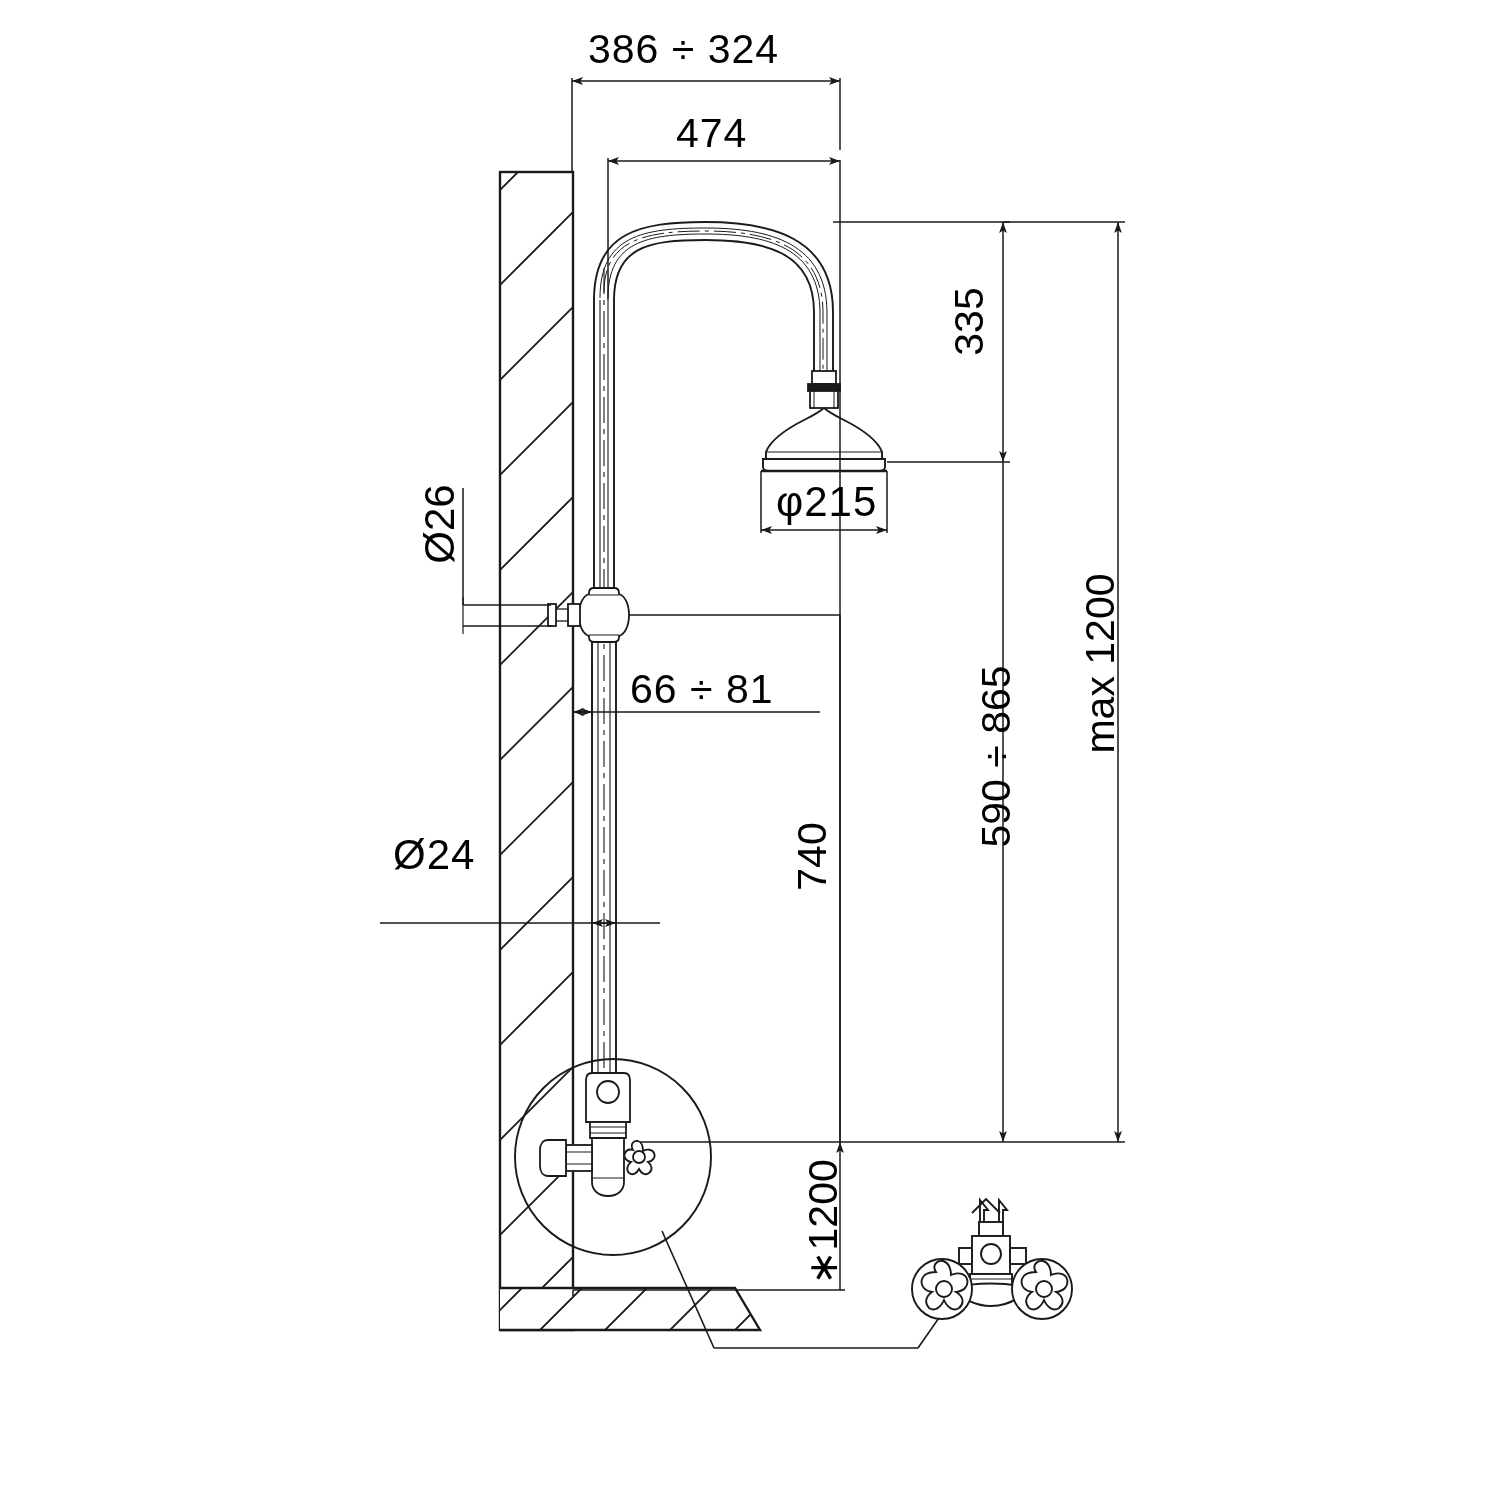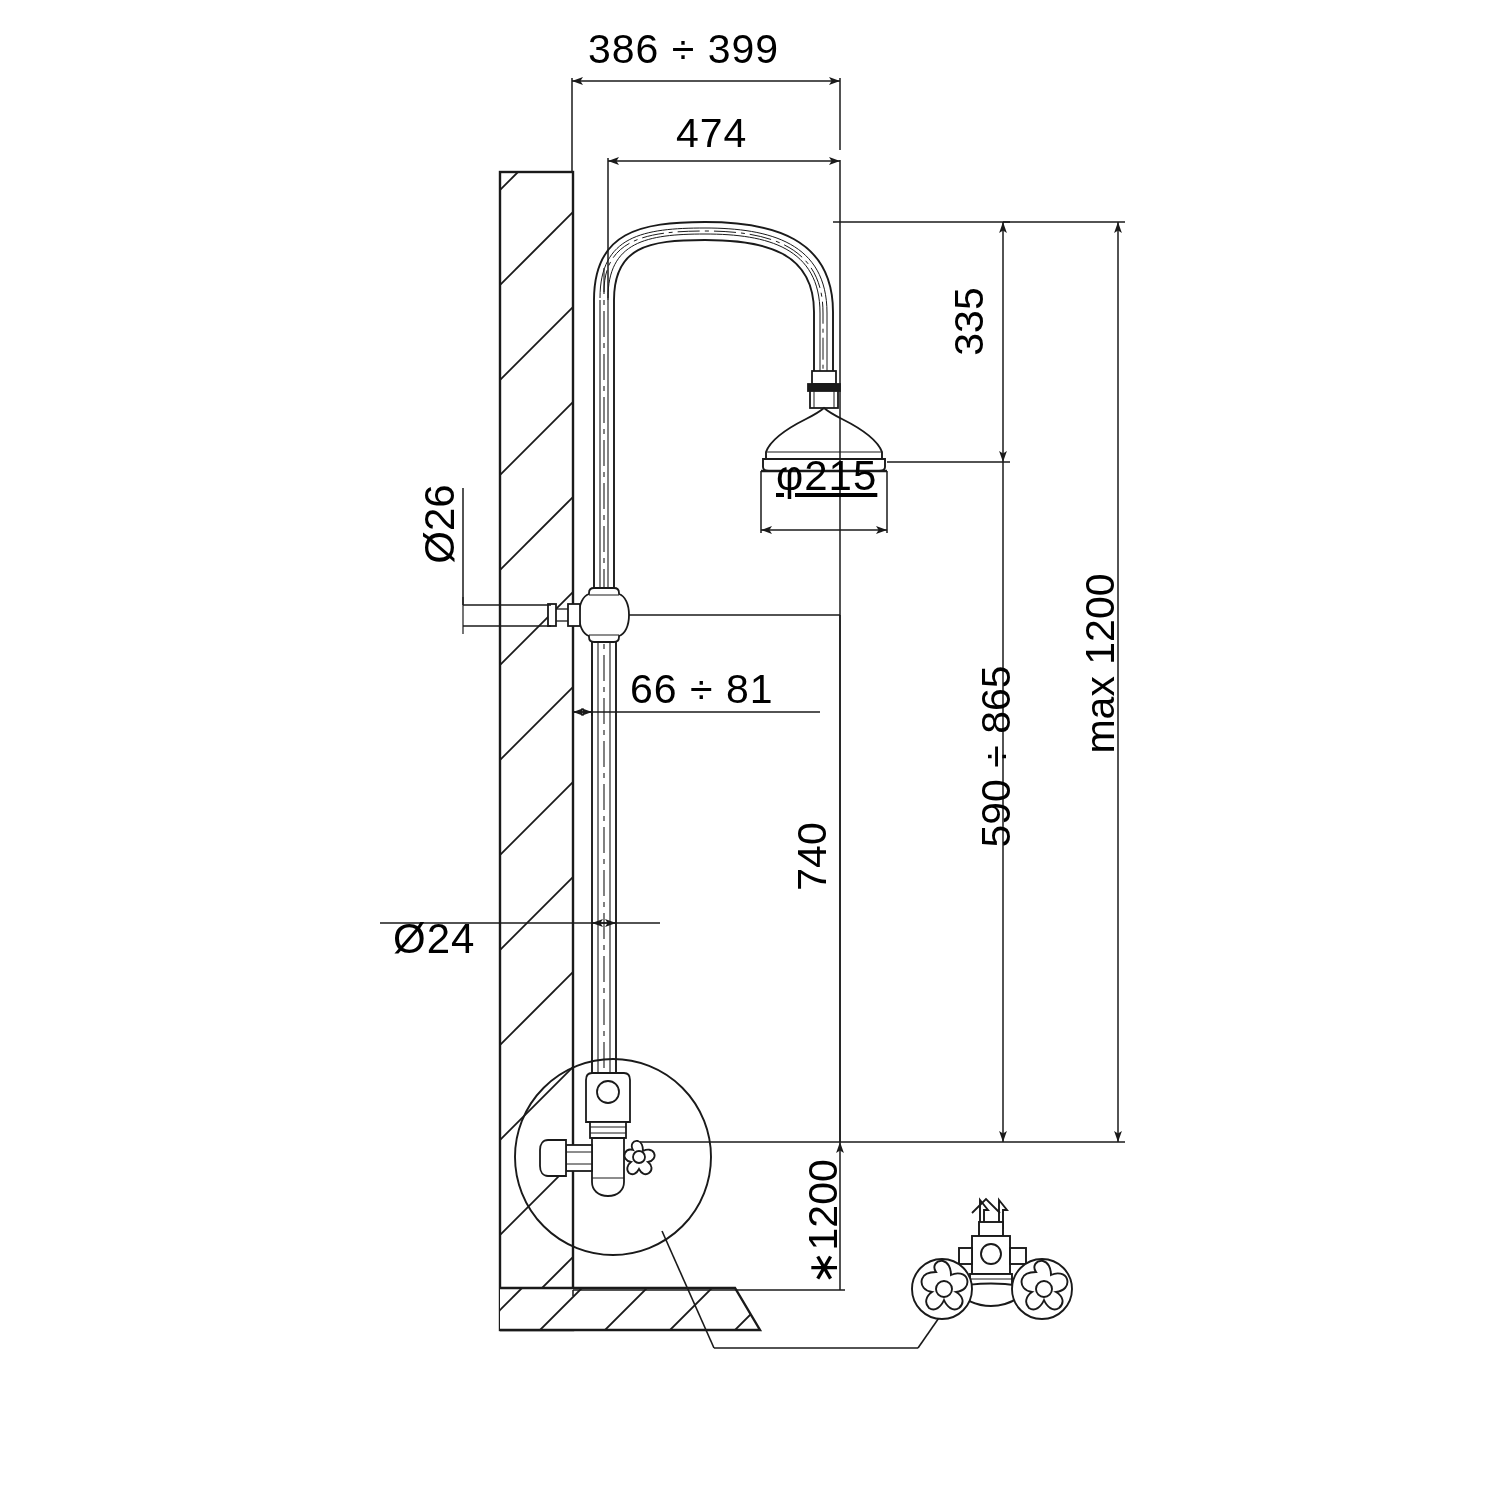--- a/index.html
+++ b/index.html
@@ -275,35 +275,35 @@
 
     <g>
       <line x1="840" y1="1142" x2="840" y2="1290" marker-start="url(#arS)"></line>
       <line x1="573" y1="1290" x2="845" y2="1290"></line>
       <line x1="573" y1="1290" x2="573" y2="1296"></line>
     </g>
 
   </g>
 </svg>
 
-<div class="lbl" style="left:588px;top:26px;font-size:41px;letter-spacing:1px;">386 ÷ 399</div>
+<div class="lbl" style="left:588px;top:26px;font-size:41px;letter-spacing:1px;">386 ÷ 324</div>
 
 <div class="lbl" style="left:676px;top:110px;font-size:41px;letter-spacing:1px;">474</div>
 
 <div class="lbl rot" style="left:935px;top:298px;font-size:41px;transform:rotate(-90deg);">335</div>
 
-<div class="lbl" style="left:776px;top:452px;font-size:42px;letter-spacing:1px;text-decoration:underline;">φ215</div>
+<div class="lbl" style="left:776px;top:478px;font-size:42px;letter-spacing:1px;">φ215</div>
 
 <div class="lbl rot" style="left:400px;top:500px;font-size:42px;transform:rotate(-90deg);">Ø26</div>
 
 <div class="lbl" style="left:630px;top:666px;font-size:41px;letter-spacing:1px;">66 ÷ 81</div>
 
 <div class="lbl rot" style="left:905px;top:733px;font-size:41px;transform:rotate(-90deg);">590 ÷ 865</div>
 
 <div class="lbl rot" style="left:1010px;top:640px;font-size:41px;transform:rotate(-90deg);">max 1200</div>
 
 <div class="lbl rot" style="left:778px;top:833px;font-size:41px;transform:rotate(-90deg);">740</div>
 
-<div class="lbl" style="left:393px;top:915px;font-size:42px;letter-spacing:1px;">Ø24</div>
+<div class="lbl" style="left:393px;top:831px;font-size:42px;letter-spacing:1px;">Ø24</div>
 
 <div class="lbl rot" style="left:760px;top:1198px;font-size:41px;transform:rotate(-90deg);">∗1200</div>
 
 </div>
 
 </body></html>

